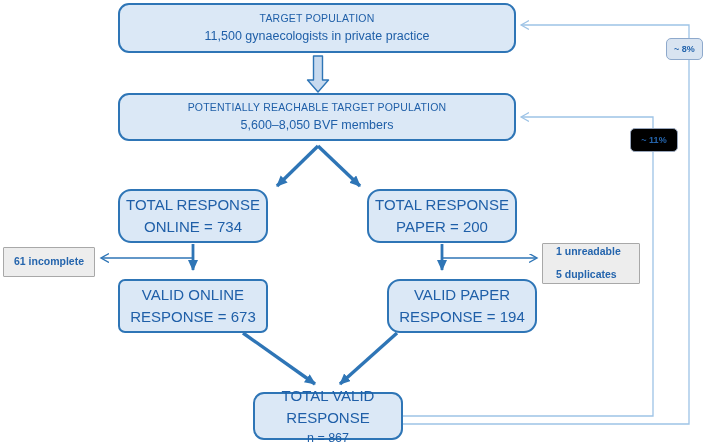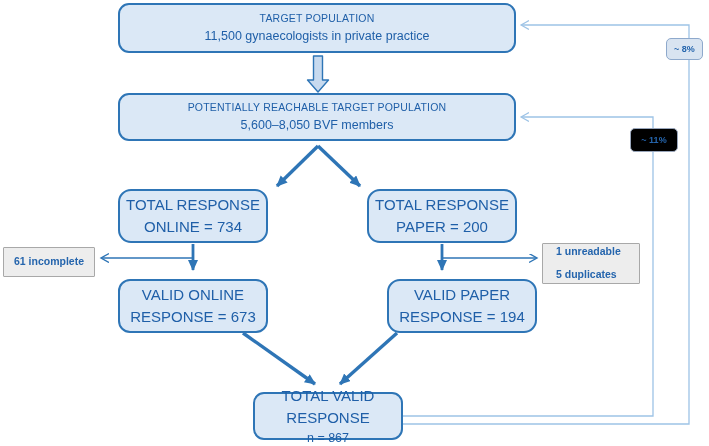--- a/index.html
+++ b/index.html
@@ -63,21 +63,21 @@
   .t-mid   { font-size: 15px; }
 
   
   #box-target      { left: 118px; top: 3px;   width: 398px; height: 50px; }
   #box-reachable   { left: 118px; top: 93px;  width: 398px; height: 48px; }
   #box-resp-online { left: 118px; top: 189px; width: 150px; height: 54px; border-radius: 13px; }
   #box-resp-paper  { left: 367px; top: 189px; width: 150px; height: 54px; border-radius: 13px; }
   #box-incomplete  { left: 3px;   top: 247px; width: 92px;  height: 30px; font-size: 10.5px; align-items: center; }
   #box-excluded    { left: 542px; top: 243px; width: 98px;  height: 41px; font-size: 10.5px;
                      align-items: flex-start; padding-left: 13px; line-height: 1.5; justify-content: space-between; }
-  #box-valid-online{ left: 118px; top: 279px; width: 150px; height: 54px; border-radius: 12px; }
+  #box-valid-online{ left: 118px; top: 279px; width: 150px; height: 54px; border-radius: 7px; }
   #box-valid-paper { left: 367px; top: 279px; width: 150px; height: 54px; border-radius: 13px; margin-left: 20px; }
   #box-total-valid { left: 253px; top: 392px; width: 150px; height: 48px; }
   #pct-8  { left: 666px; top: 38px;  width: 37px; height: 22px;
             background: #d9e4f1; border: 1.3px solid #8ea9cc; }
   #pct-11 { left: 630px; top: 128px; width: 48px; height: 24px;
             background: #000000; border: 1.3px solid #99a6bb; }
 </style>
 </head>
 <body>
 

